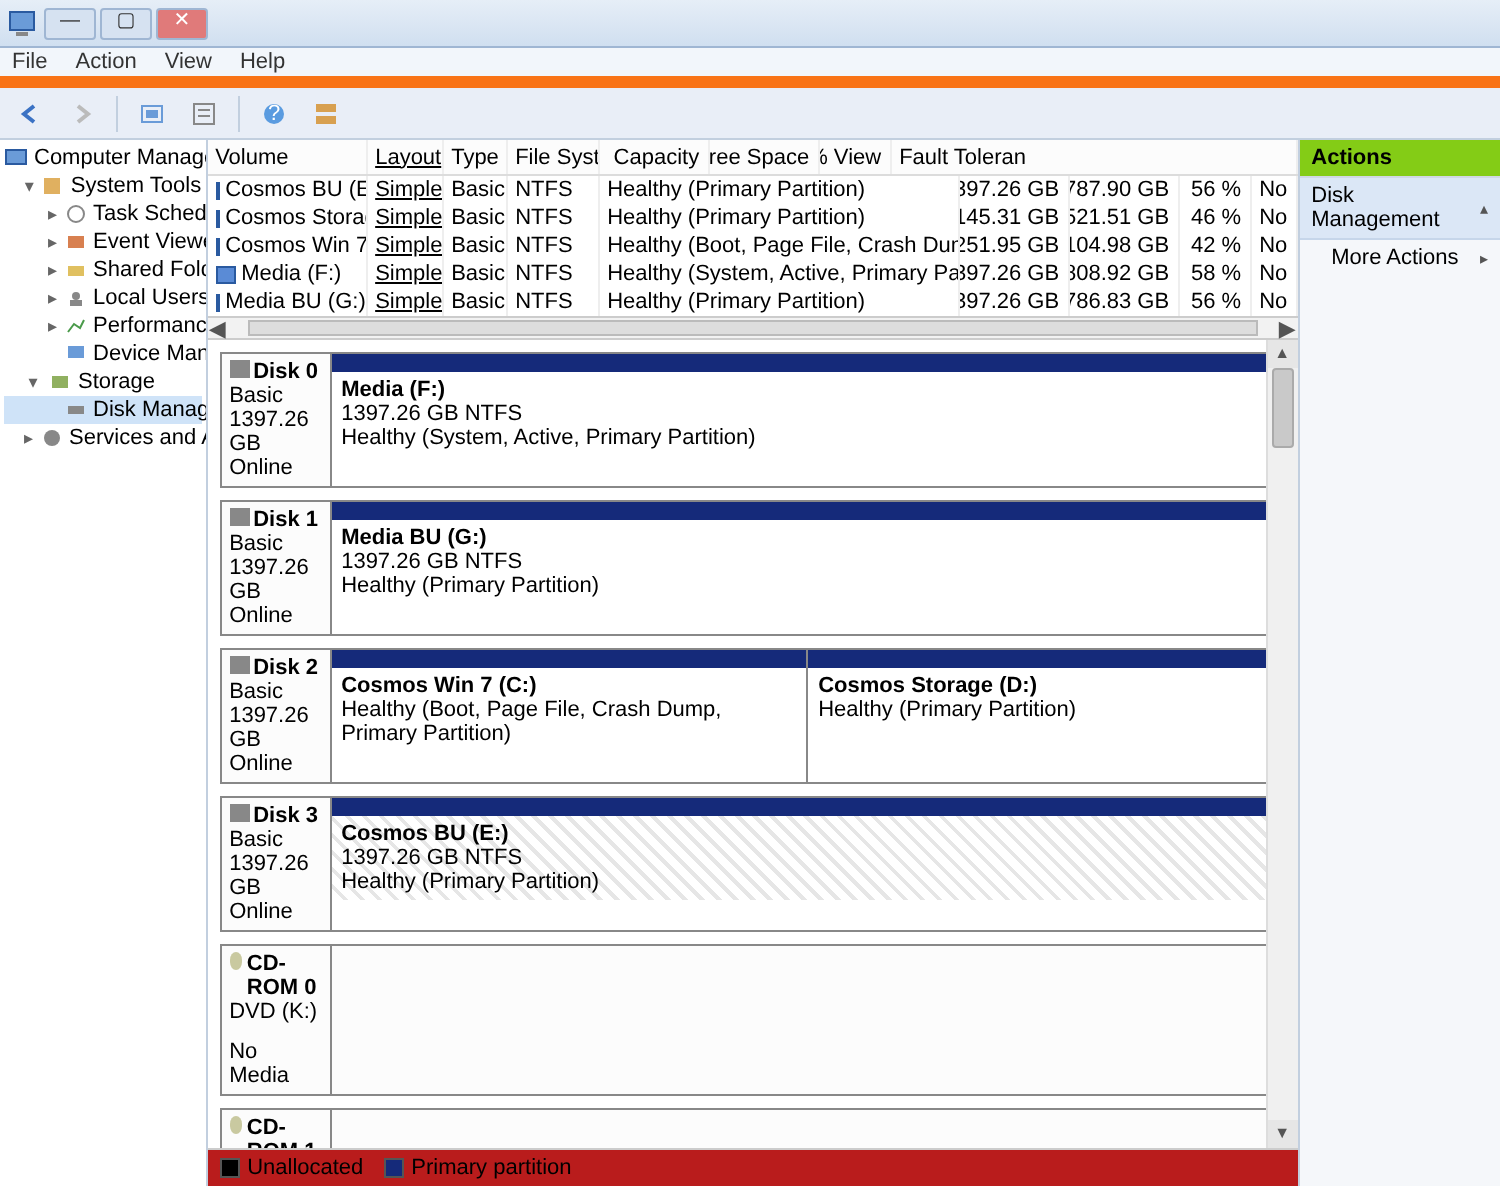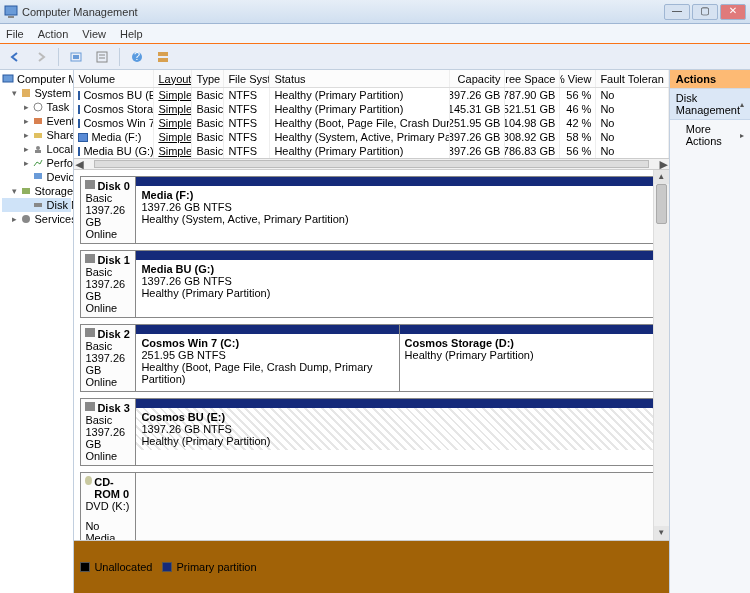--- a/index.html
+++ b/index.html
@@ -3,21 +3,21 @@
 <meta charset="utf-8">
 <style>
 * { box-sizing: border-box; margin: 0; padding: 0; font-family: "Segoe UI", Tahoma, sans-serif; font-size: 11px; }
 body { width: 750px; height: 593px; background: #fff; overflow: hidden; }
 .titlebar { height: 24px; background: linear-gradient(#e6eef7,#d0dff0); border-bottom:1px solid #9fb6d3; display:flex; align-items:center; padding:0 4px; }
 .titlebar .ico { width:14px; height:14px; margin-right:4px; display:inline-block; }
 .titlebar .title { flex:1; color:#333; }
 .winbtns { display:flex; gap:2px; }
 .winbtn { width:26px; height:16px; background:#d6e2f1; border:1px solid #9fb6d3; border-radius:2px; text-align:center; line-height:12px; font-size:10px; color:#333; }
 .winbtn.close { background:#e07a7a; color:#fff; }
-.menubar { height:20px; background:#f2f6fb; border-bottom:1px solid #f97316; display:flex; align-items:center; padding:0 6px; gap:14px; color:#333; }
+.menubar { height:20px; background:#f2f6fb; border-bottom:6px solid #f97316; display:flex; align-items:center; padding:0 6px; gap:14px; color:#333; }
 .toolbar { height:26px; background:#e9eef7; border-bottom:1px solid #c2cfdf; display:flex; align-items:center; padding:0 4px; gap:4px; }
 .tbtn { width:22px; height:20px; border:1px solid transparent; display:flex; align-items:center; justify-content:center; border-radius:2px; }
 .sep{width:1px;height:18px;background:#c2cfdf;margin:0 2px;}
 .main { display:flex; height:calc(593px - 24px - 20px - 26px); }
 .tree { width:115px; border-right:1px solid #c2cfdf; padding:2px 2px; overflow:hidden; background:#fff; }
 .tree .row { display:flex; align-items:center; gap:3px; padding:1px 0; white-space:nowrap; color:#000; }
 .tree .ind1{padding-left:10px;} .tree .ind2{padding-left:22px;}
 .tree .sel { background:#cfe3f8; }
 .exp { width:9px; height:9px; display:inline-flex; align-items:center; justify-content:center; color:#666; font-size:9px;}
 .ticon{width:12px;height:12px;display:inline-block;}
@@ -40,46 +40,45 @@
 .dicon.hd{background:#888;}
 .dicon.cd{background:#c9c9a0;border-radius:50%;}
 .dparts { flex:1; display:flex; border:1px solid #888; border-left:0; }
 .part { flex:1; border-left:0; }
 .part + .part { border-left:1px solid #888; }
 .phdr { height:9px; background:#152a7a; }
 .pbody { padding:3px 5px; background:#fff; }
 .pbody.hatch { background: repeating-linear-gradient(45deg,#fff,#fff 4px,#e6e6e6 4px,#e6e6e6 6px); }
 .pbody .pn{font-weight:bold;}
 .cdpart { flex:1; padding:3px 5px; background:#fcfcfc; }
-.legend { border-top:1px solid #ccc; padding:20px 6px; display:flex; gap:10px; align-items:center; background:#a16207;}
+.legend { border-top:1px solid #ccc; padding:3px 6px; display:flex; gap:10px; align-items:center; background:#b91c1c;}
 .lg { display:flex; align-items:center; gap:4px;}
 .sw{width:10px;height:10px;display:inline-block;border:1px solid #555;}
 .sw.un{background:#000;} .sw.pp{background:#152a7a;}
 .actions { width:112px; background:#f5f7fa; }
-.actions .ahdr{background:#fdba74;border-bottom:1px solid #d0d8e3;padding:3px 6px;font-weight:bold;}
+.actions .ahdr{background:#84cc16;border-bottom:1px solid #d0d8e3;padding:3px 6px;font-weight:bold;}
 .actions .asec{background:#dbe7f6;padding:3px 6px;border-bottom:1px solid #c6d6ea;display:flex;justify-content:space-between;align-items:center;}
 .actions .aitem{padding:3px 6px 3px 16px;display:flex;justify-content:space-between;align-items:center;}
 .tri{font-size:8px;color:#555;}
 svg{display:block;}
 .vscroll{position:absolute;top:0;right:0;bottom:0;width:16px;background:#f0f0f0;border-left:1px solid #ddd;}
 .vscroll .thumb{position:absolute;top:14px;left:2px;right:2px;height:40px;background:#c9c9c9;border:1px solid #aaa;border-radius:2px;}
 .vscroll .arr{position:absolute;left:0;right:0;height:14px;background:#e6e6e6;text-align:center;font-size:8px;line-height:14px;color:#555;}
 .vscroll .up{top:0;} .vscroll .dn{bottom:0;}
 </style>
 </head>
 <body>
 
 <div class="titlebar">
   <span class="ico">
       <svg width="14" height="14">
         <rect x="1" y="1" width="12" height="9" fill="#6a9bd8" stroke="#2a5aa0"></rect>
         <rect x="4" y="11" width="6" height="2" fill="#888"></rect>
       </svg>
     </span>
-  <span class="title">Computer Management</span>
   <div class="winbtns">
     <div class="winbtn">—</div>
     <div class="winbtn">▢</div>
     <div class="winbtn close">✕</div>
   </div>
 </div>
 
 <div class="menubar">
   <span>File</span>
   <span>Action</span>
@@ -229,21 +228,20 @@
         <span>Services and Applications</span>
       </div>
   </div>
 
   <div class="center">
     <div class="volhead">
       <div class="c-vol">Volume</div>
       <div class="c-lay">Layout</div>
       <div class="c-typ">Type</div>
       <div class="c-fs">File System</div>
-      <div class="c-stat">Status</div>
       <div class="c-cap">Capacity</div>
       <div class="c-free">Free Space</div>
       <div class="c-pct">% View</div>
       <div class="c-ft">Fault Toleran</div>
     </div>
     <div class="volbody" id="volbody">
         <div class="volrow">
           <div class="c-vol">
             <span class="vicon"></span>
             <span>Cosmos BU (E:)</span>
@@ -372,21 +370,20 @@
             </div>
   <div>Basic</div>
   <div>1397.26 GB</div>
   <div style="margin-top:0">Online</div>
           </div>
           <div class="dparts">
             <div class="part">
               <div class="phdr"></div>
       <div class="pbody ">
         <div class="pn">Cosmos Win 7  (C:)</div>
-        <div>251.95 GB NTFS</div>
         <div>Healthy (Boot, Page File, Crash Dump, Primary Partition)</div>
       </div>
             </div>
             <div class="part">
               <div class="phdr"></div>
       <div class="pbody ">
         <div class="pn">Cosmos Storage  (D:)</div>
         <div>Healthy (Primary Partition)</div>
       </div>
             </div>

